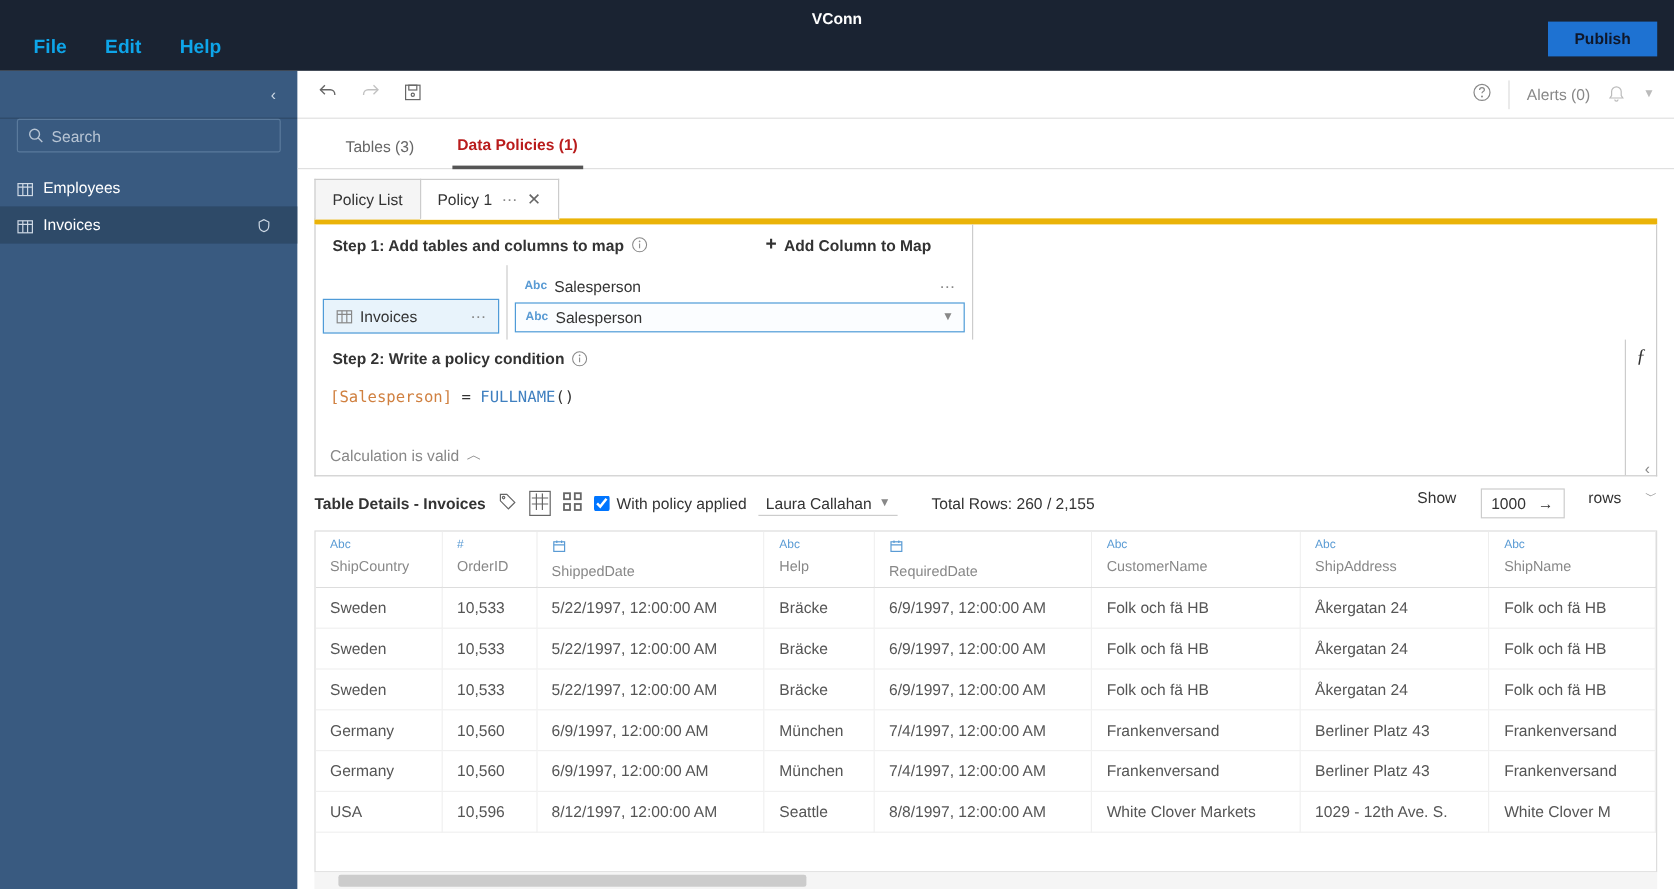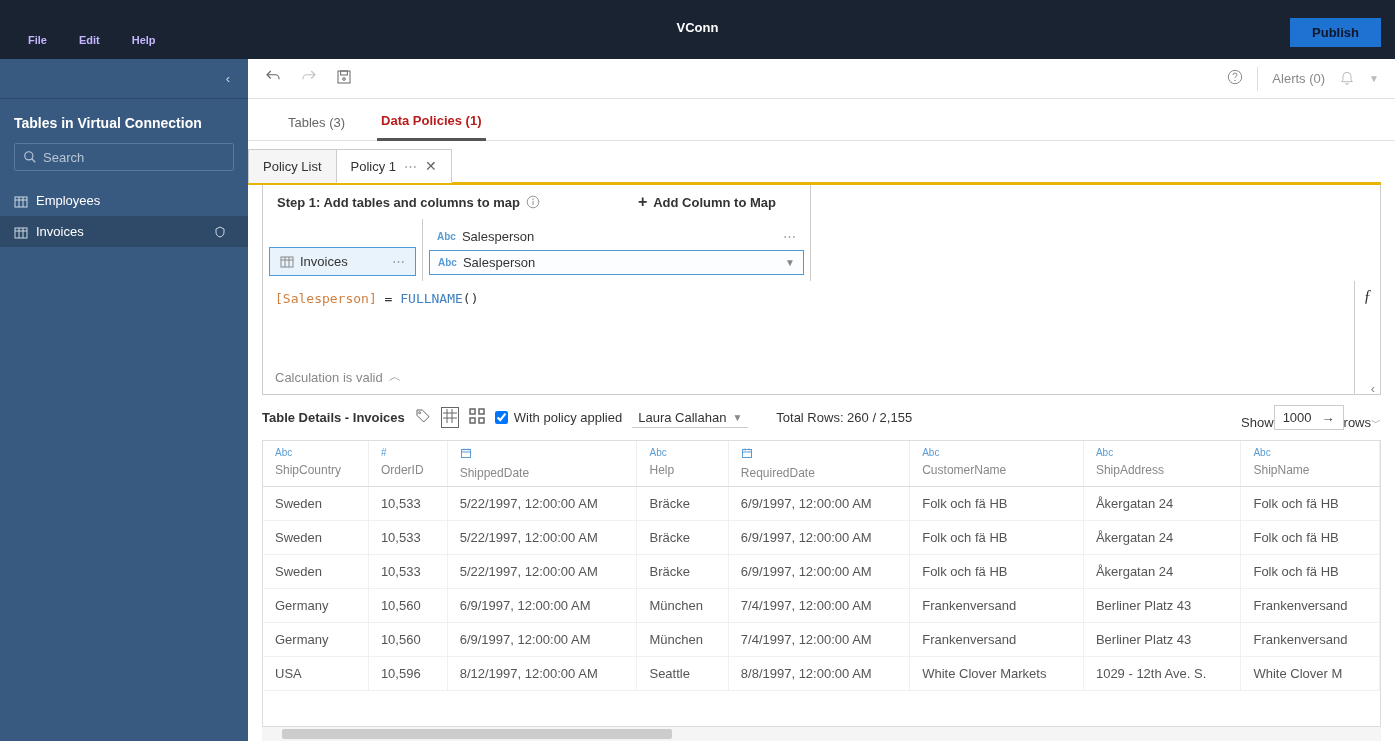--- a/index.html
+++ b/index.html
@@ -1,21 +1,21 @@
 <!DOCTYPE html>
 <html><head>
 <meta charset="utf-8">
 <style>
 * { box-sizing: border-box; margin: 0; padding: 0; }
 body { font-family: -apple-system, BlinkMacSystemFont, "Segoe UI", Arial, sans-serif; font-size: 13px; color: #333; background: #fff; width: 1395px; height: 741px; overflow: hidden; }
 
 .top-bar { background: #1a2332; height: 59px; display: flex; align-items: center; position: relative; }
-.app-title { color: #fff; font-weight: 600; font-size: 13px; position: absolute; left: 50%; transform: translateX(-50%); top: 20px; }
+.app-title { color: #fff; font-weight: 600; font-size: 13px; position: absolute; left: 50%; transform: translateX(-50%); top: 8px; }
 .menu-items { display: flex; align-items: center; padding-left: 28px; margin-top: 20px; }
-.menu-item { color: #c4b5fd; font-size: 11px; font-weight: 600; margin-right: 32px; cursor: pointer; }
+.menu-item { color: #0ea5e9; font-size: 16px; font-weight: 600; margin-right: 32px; cursor: pointer; }
 .publish-btn { position: absolute; right: 14px; top: 18px; background: #1e72d2; color: #0f172a; border: none; padding: 7px 22px; font-size: 13px; font-weight: 600; cursor: pointer; }
 
 .main-area { display: flex; height: calc(100% - 59px); }
 
 .sidebar { width: 248px; background: #395a80; color: #fff; display: flex; flex-direction: column; }
 .sidebar-top { height: 40px; border-bottom: 1px solid #2e4a68; display: flex; justify-content: flex-end; align-items: center; padding-right: 18px; }
 .sidebar-header { padding: 16px 14px 12px; font-weight: 600; font-size: 14px; }
 .search-box { margin: 0 14px 14px; display: flex; align-items: center; border: 1px solid #5a7a9c; border-radius: 2px; height: 28px; padding: 0 8px; }
 .search-box svg { margin-right: 6px; }
 .search-box input { background: transparent; border: none; outline: none; color: #fff; font-size: 13px; flex: 1; }
@@ -31,21 +31,21 @@
 .toolbar { height: 40px; border-bottom: 1px solid #e0e0e0; display: flex; align-items: center; padding: 0 16px; text-align: right; }
 .toolbar-left { display: flex; align-items: center; gap: 18px; }
 .toolbar-right { margin-left: auto; display: flex; align-items: center; gap: 14px; color: #888; }
 .toolbar-icon { cursor: pointer; color: #666; }
 .divider-v { width: 1px; height: 24px; background: #ddd; }
 
 .tabs-row { height: 42px; display: flex; align-items: flex-end; padding-left: 36px; border-bottom: 1px solid #e0e0e0; gap: 28px; }
 .tab { padding: 10px 4px; cursor: pointer; color: #666; font-size: 13px; }
 .tab.active { border-bottom: 3px solid #555; color: #b91c1c; font-weight: 600; margin-bottom: -1px; }
 
-.policy-tabs-row { display: flex; border-bottom: 3px solid #eab308; padding-left: 0; margin-top: 8px; margin-right: 14px; }
+.policy-tabs-row { display: flex; border-bottom: 5px solid #eab308; padding-left: 0; margin-top: 8px; margin-left: 14px; margin-right: 14px; }
 .policy-tab { border: 1px solid #ccc; border-bottom: none; padding: 8px 14px; cursor: pointer; font-size: 13px; display: flex; align-items: center; gap: 8px; background: #fff; margin-bottom: -1px; }
 .policy-tab:not(.active) { background: #f5f5f5; border-right: none; }
 .policy-tab.active { border-bottom: 1px solid #fff; }
 .close-x { cursor: pointer; color: #666; font-size: 14px; }
 
 .policy-body { display: flex; margin: 0 14px; border: 1px solid #ccc; border-top: none; height: 210px; flex-direction: column; }
 .step1-col { width: 548px; border-right: 1px solid #ccc; display: flex; flex-direction: column; }
 .step-header { display: flex; align-items: center; padding: 8px 14px; font-weight: 600; font-size: 13px; gap: 6px; }
 .step1-content { display: flex; flex: 1; }
 .tables-col { width: 160px; border-right: 1px solid #ccc; }
@@ -65,21 +65,21 @@
 .formula-func { color: #4080c0; }
 .calc-valid { padding: 8px 12px; color: #888; font-size: 13px; display: flex; align-items: center; gap: 6px; }
 .fn-tab { width: 26px; border-left: 1px solid #ccc; display: flex; align-items: flex-start; justify-content: center; padding-top: 6px; font-style: italic; font-size: 16px; font-family: serif; }
 .chevron-collapse { position: absolute; right: 5px; top: 100px; color: #888; cursor: pointer; }
 
 .details-bar { display: flex; align-items: center; padding: 10px 14px; gap: 10px; font-size: 13px; }
 .details-title { font-weight: 600; }
 .checkbox-wrap { display: flex; align-items: center; gap: 6px; }
 .user-select { border-bottom: 1px solid #ccc; padding: 2px 6px; cursor: pointer; display: flex; align-items: center; gap: 6px; }
 .total-rows { margin-left: 18px; }
-.show-rows { margin-left: auto; display: flex; align-items: flex-end; gap: 0; }
+.show-rows { margin-left: auto; display: flex; align-items: flex-start; gap: 20px; }
 .rows-input { border: 1px solid #ccc; padding: 4px 8px; display: flex; align-items: center; gap: 10px; }
 
 .data-table { margin: 0 14px; border: 1px solid #ddd; flex: 1; overflow: auto; position: relative; }
 .data-table table { border-collapse: collapse; width: 100%; }
 .data-table th { text-align: left; padding: 6px 12px; border-right: 1px solid #eee; border-bottom: 1px solid #ddd; font-weight: normal; background: #fff; position: sticky; top: 0; vertical-align: top; }
 .data-table th .type-icon { color: #5a9bd4; font-size: 10px; display: block; margin-bottom: 4px; }
 .data-table th .col-name { color: #888; font-size: 12px; }
 .data-table td { padding: 9px 12px; border-right: 1px solid #f0f0f0; border-bottom: 1px solid #f0f0f0; font-size: 13px; color: #555; white-space: nowrap; }
 .hash-icon { color: #5a9bd4; font-size: 12px; }
 .date-icon { color: #5a9bd4; }
@@ -98,21 +98,20 @@
     <div class="menu-item">Help</div>
   </div>
   <button class="publish-btn">Publish</button>
 </div>
 
 <div class="main-area">
   <div class="sidebar">
     <div class="sidebar-top">
       <span style="color:#cdd8e4;cursor:pointer;">‹</span>
     </div>
-    <div class="sidebar-header">Tables in Virtual Connection</div>
     <div class="search-box">
       <svg width="14" height="14" viewBox="0 0 24 24" fill="none" stroke="#b8c5d4" stroke-width="2">
           <circle cx="10" cy="10" r="7"></circle>
           <line x1="21" y1="21" x2="15" y2="15"></line>
         </svg>
       <input placeholder="Search" style="">
     </div>
     <div class="table-list">
       <div class="table-item">
         <svg width="14" height="12" viewBox="0 0 14 12" fill="none" stroke="#cdd8e4" stroke-width="1">
@@ -223,20 +222,28 @@
             <div class="col-dropdown">
               <span class="abc-tag">Abc</span>
               <span>Salesperson</span>
               <span style="margin-left:auto;color:#888;font-size:10px;">▼</span>
             </div>
           </div>
         </div>
       </div>
       <div class="step2-col">
         <div class="step2-main">
+          <div class="step-header">
+            <span>Step 2: Write a policy condition</span>
+            <svg width="14" height="14" viewBox="0 0 24 24" fill="none" stroke="#888" stroke-width="1.5">
+                <circle cx="12" cy="12" r="10"></circle>
+                <line x1="12" y1="10" x2="12" y2="17"></line>
+                <circle cx="12" cy="7" r=".5" fill="#888"></circle>
+              </svg>
+          </div>
           <div class="formula-area">
             <span class="formula-field">[Salesperson]</span><span class="formula-eq"> = </span><span class="formula-func">FULLNAME</span><span>()</span>
           </div>
           <div class="calc-valid">
             <span>Calculation is valid</span>
             <span>︿</span>
           </div>
         </div>
         <div class="fn-tab">ƒ</div>
         <div class="chevron-collapse">‹</div>

